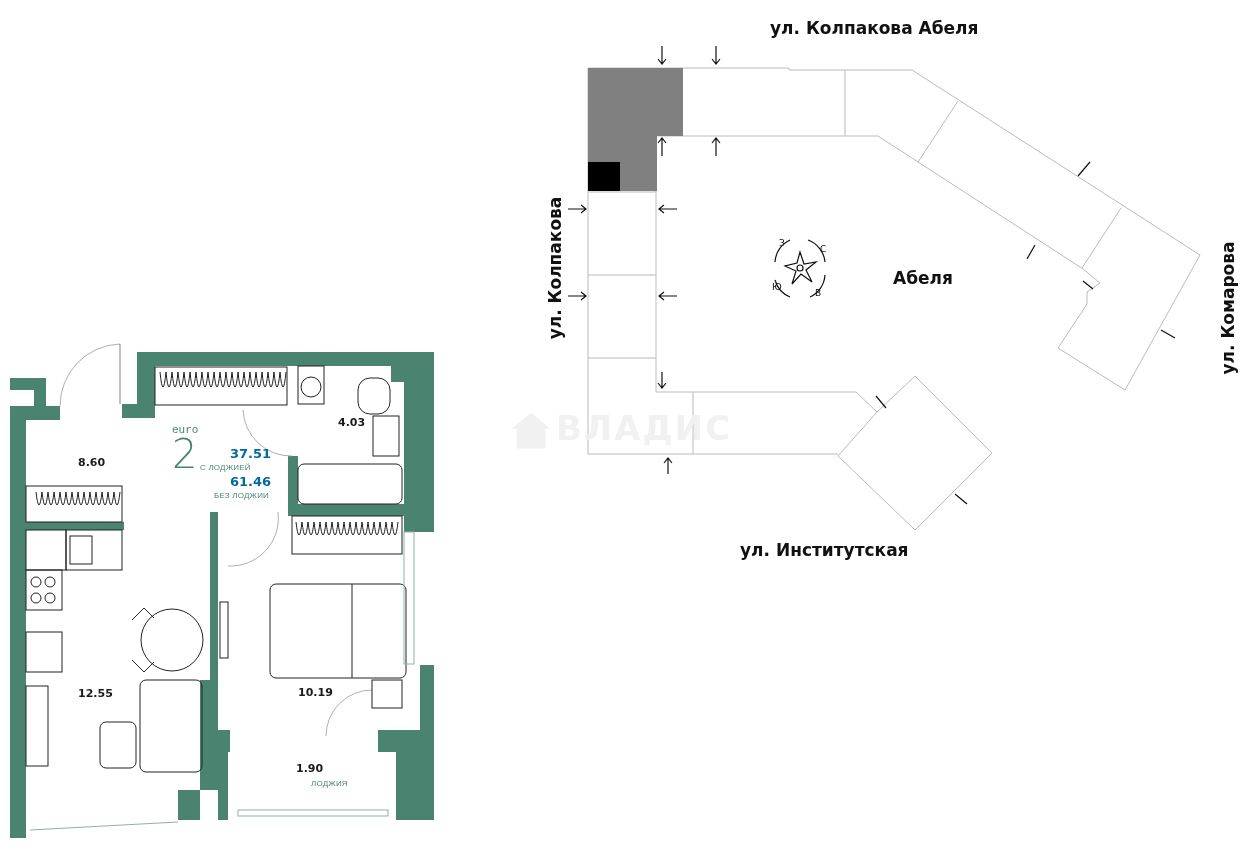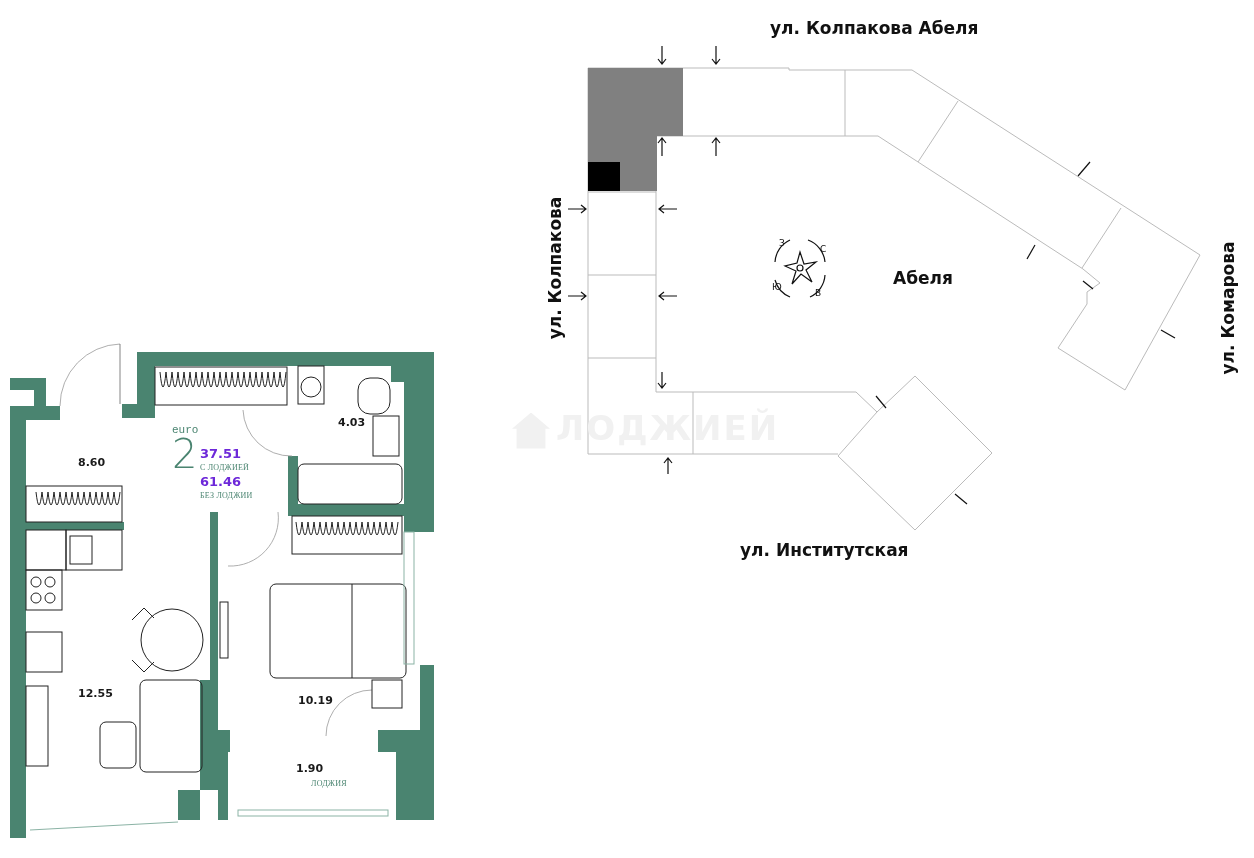--- a/index.html
+++ b/index.html
@@ -1,22 +1,22 @@
 <!DOCTYPE html>
 <html><head>
 <meta charset="utf-8">
 <style>
   html,body{margin:0;padding:0;background:#fff;}
   body{width:1254px;height:858px;position:relative;overflow:hidden;font-family:"Liberation Sans",sans-serif;}
   svg{position:absolute;left:0;top:0;}
-  .lbl{position:absolute;color:#6d28d9;font-weight:bold;white-space:nowrap;}
+  .lbl{position:absolute;color:#0369a1;font-weight:bold;white-space:nowrap;margin-left:30px;}
   .street{position:absolute;font-family:"DejaVu Sans",sans-serif;font-weight:bold;font-size:17px;color:#111;white-space:nowrap;}
   .area{position:absolute;font-family:"DejaVu Sans",sans-serif;font-weight:bold;font-size:11px;color:#1a1a1a;}
   .green{color:#4a8470;}
-  .small{position:absolute;font-size:8px;color:#4a8470;letter-spacing:0.2px;font-family:Liberation Serif, serif;}
+  .small{position:absolute;font-size:8px;color:#4a8470;letter-spacing:0.2px;font-family:Liberation Sans, sans-serif;}
 </style>
 </head>
 <body>
 
 <svg width="440" height="858" viewBox="0 0 440 858">
   <g fill="#4a8470">
 
     <rect x="10" y="406" width="16" height="432"></rect>
     <rect x="10" y="378" width="36" height="12"></rect>
     <rect x="34" y="378" width="12" height="28"></rect>
@@ -96,30 +96,30 @@
   <g fill="none" stroke="#8bb3a5" stroke-width="1">
     <rect x="404" y="532" width="10" height="132"></rect>
     <rect x="238" y="810" width="150" height="6"></rect>
     <path d="M30 830 L178 822"></path>
   </g>
 </svg>
 
 <div class="area" style="left:78px;top:456px;">8.60</div>
 <div class="area" style="left:338px;top:416px;">4.03</div>
 <div class="area" style="left:78px;top:687px;">12.55</div>
-<div class="area" style="left:298px;top:686px;margin-top:8px;">10.19</div>
+<div class="area" style="left:298px;top:686px;">10.19</div>
 <div class="area" style="left:296px;top:762px;">1.90</div>
 <div class="small" style="left:291px;top:779px;margin-left:20px;">ЛОДЖИЯ</div>
 
 <div class="green" style="position:absolute;left:172px;top:424px;font-size:11px;font-family:Liberation Mono, monospace;">euro</div>
 <div class="green" style="position:absolute;left:172px;top:432px;font-size:40px;line-height:44px;font-family:'DejaVu Sans',sans-serif;font-weight:300;">2</div>
 <div class="lbl" style="left:200px;top:446px;font-size:13px;font-family:'DejaVu Sans',sans-serif;">37.51</div>
 <div class="small" style="left:200px;top:463px;">С ЛОДЖИЕЙ</div>
 <div class="lbl" style="left:200px;top:474px;font-size:13px;font-family:'DejaVu Sans',sans-serif;">61.46</div>
-<div class="small" style="left:200px;top:491px;">БЕЗ ЛОДЖИИ</div>
+<div class="small" style="left:214px;top:491px;">БЕЗ ЛОДЖИИ</div>
 
 <svg width="1254" height="858" viewBox="0 0 1254 858" style="pointer-events:none;">
   <g fill="none" stroke="#bbb" stroke-width="1">
     <path d="M588 68 L789 68 L789 70 L912 70 L1200 255 L1125 390 L1058 348 L1087 304 L1087 292 L1100 283 L1083 269 L878 136 L656 136 L656 392 L856 392 L877 412 L838 456 L915 530 L992 453 L915 376 L877 412"></path>
     <path d="M588 68 L588 454 L838 454"></path>
     <line x1="588" y1="192" x2="656" y2="192"></line>
     <line x1="588" y1="275" x2="656" y2="275"></line>
     <line x1="588" y1="358" x2="656" y2="358"></line>
     <line x1="693" y1="392" x2="693" y2="454"></line>
     <line x1="845" y1="70" x2="845" y2="136"></line>
@@ -159,20 +159,20 @@
   </g>
   <g font-family="DejaVu Sans, sans-serif" font-size="9" fill="#111">
     <text x="820" y="252">С</text>
     <text x="815" y="296">В</text>
     <text x="772" y="290">Ю</text>
     <text x="779" y="246">З</text>
   </g>
 </svg>
 
 <div style="position:absolute;left:512px;top:408px;font-size:34px;font-weight:bold;color:#f1f1f1;font-family:'DejaVu Sans',sans-serif;letter-spacing:2px;">
-  <span style="display:inline-block;width:38px;height:36px;background:#f1f1f1;clip-path:polygon(50% 0,100% 45%,88% 45%,88% 100%,12% 100%,12% 45%,0 45%);vertical-align:middle;margin-right:6px;"></span><span>ЛОДЖИЕЙ</span>
+  <span style="display:inline-block;width:38px;height:36px;background:#f1f1f1;clip-path:polygon(50% 0,100% 45%,88% 45%,88% 100%,12% 100%,12% 45%,0 45%);vertical-align:middle;margin-right:6px;"></span><span>ВЛАДИС</span>
 </div>
 
 <div class="street" style="left:770px;top:18px;">ул. Колпакова Абеля</div>
 <div class="street" style="left:480px;top:258px;transform:rotate(-90deg);transform-origin:center;width:150px;text-align:center;">ул. Колпакова</div>
 <div class="street" style="left:1158px;top:298px;transform:rotate(-90deg);transform-origin:center;width:140px;text-align:center;">ул. Комарова</div>
 <div class="street" style="left:740px;top:540px;">ул. Институтская</div>
 <div class="street" style="left:893px;top:268px;">Абеля</div>
 
 </body></html>

